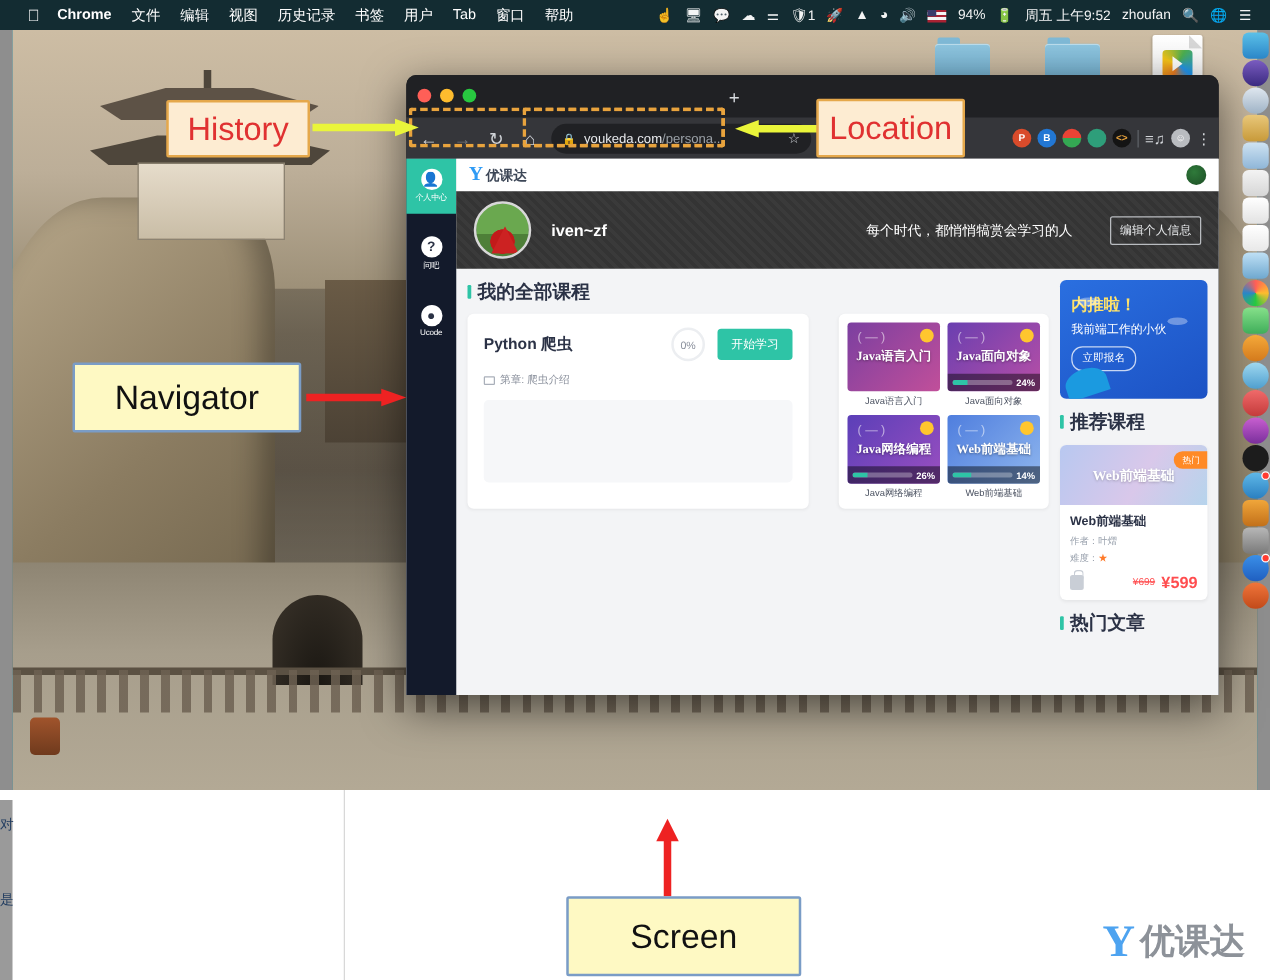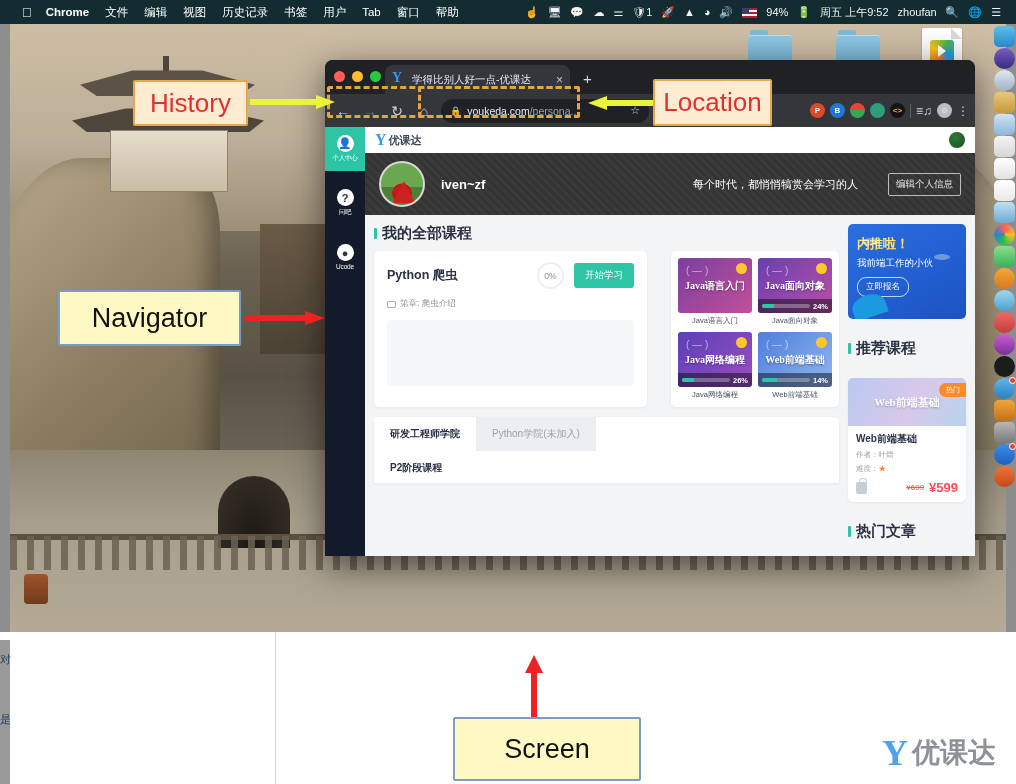--- a/index.html
+++ b/index.html
@@ -216,21 +216,21 @@
   }
   .yk-banner .uname { font-size:13px; font-weight:bold; }
   .yk-banner .tagline { font-size:11px; margin-left:auto; }
   .yk-banner .editbtn {
     font-size:9.5px; border:1px solid #b9bcc0; border-radius:2px;
     padding:4px 7px; white-space:nowrap; margin-left:14px; color:#e6e8ea;
   }
 
   .yk-body { flex:1; display:flex; gap:9px; padding:9px 9px 0 9px; min-height:0; overflow:hidden; }
   .yk-left { flex:1; min-width:0; display:flex; flex-direction:column; gap:8px; }
-  .yk-right { width:118px; flex:none; display:flex; flex-direction:column; gap:20px; }
+  .yk-right { width:118px; flex:none; display:flex; flex-direction:column; gap:9px; }
 
   .sec-h { display:flex; align-items:center; gap:5px; font-size:15px;
     font-weight:bold; color:#2b3246; }
   .sec-h:before { content:''; width:3px; height:11px; background:#2ec4a6; border-radius:1px; }
 
   .row2 { display:flex; gap:24px; min-height:0; }
   .card-course {
     flex:1; background:#fff; border-radius:5px; padding:11px 13px; min-width:0;
     box-shadow:0 1px 3px rgba(0,0,0,.06);
   }
@@ -427,25 +427,20 @@
     <span class="si">☰</span>
   </div>
 
   <div class="chrome">
 
     <div class="chrome-tabstrip">
       <div class="traffic">
         <i style="background:#ff5f57;"></i>
         <i style="background:#febc2e;"></i>
         <i style="background:#28c840;"></i>
-      </div>
-      <div class="tab">
-        <span class="favicon"></span>
-        <span class="t-title">学得比别人好一点-优课达</span>
-        <span class="t-close">×</span>
       </div>
       <div class="newtab">+</div>
     </div>
 
     <div class="chrome-toolbar">
       <span class="tb-btn">←</span>
       <span class="tb-btn dim">→</span>
       <span class="tb-btn">↻</span>
       <span class="tb-btn">⌂</span>
       <div class="omnibox">
@@ -570,27 +565,20 @@
                           <i style="width:31%"></i>
                         </span>
                       <span class="pv">14%</span>
                     </span>
                   </div>
                   <div class="gc-name">Web前端基础</div>
                 </div>
               </div>
             </div>
 
-            <div class="tabs-card">
-              <div class="tabs-row">
-                <div class="tb-tab active">研发工程师学院</div>
-                <div class="tb-tab inactive">Python学院(未加入)</div>
-              </div>
-              <div class="stage-title">P2阶段课程</div>
-            </div>
           </div>
 
           <div class="yk-right">
             <div class="ad">
               <div class="cloud" style="left:14px;top:14px;width:18px;height:7px;"></div>
               <div class="cloud" style="right:16px;top:30px;width:16px;height:6px;"></div>
               <div class="t1">内推啦！</div>
               <div class="t2">我前端工作的小伙</div>
               <div class="btn">立即报名</div>
               <div class="leaf"></div>

